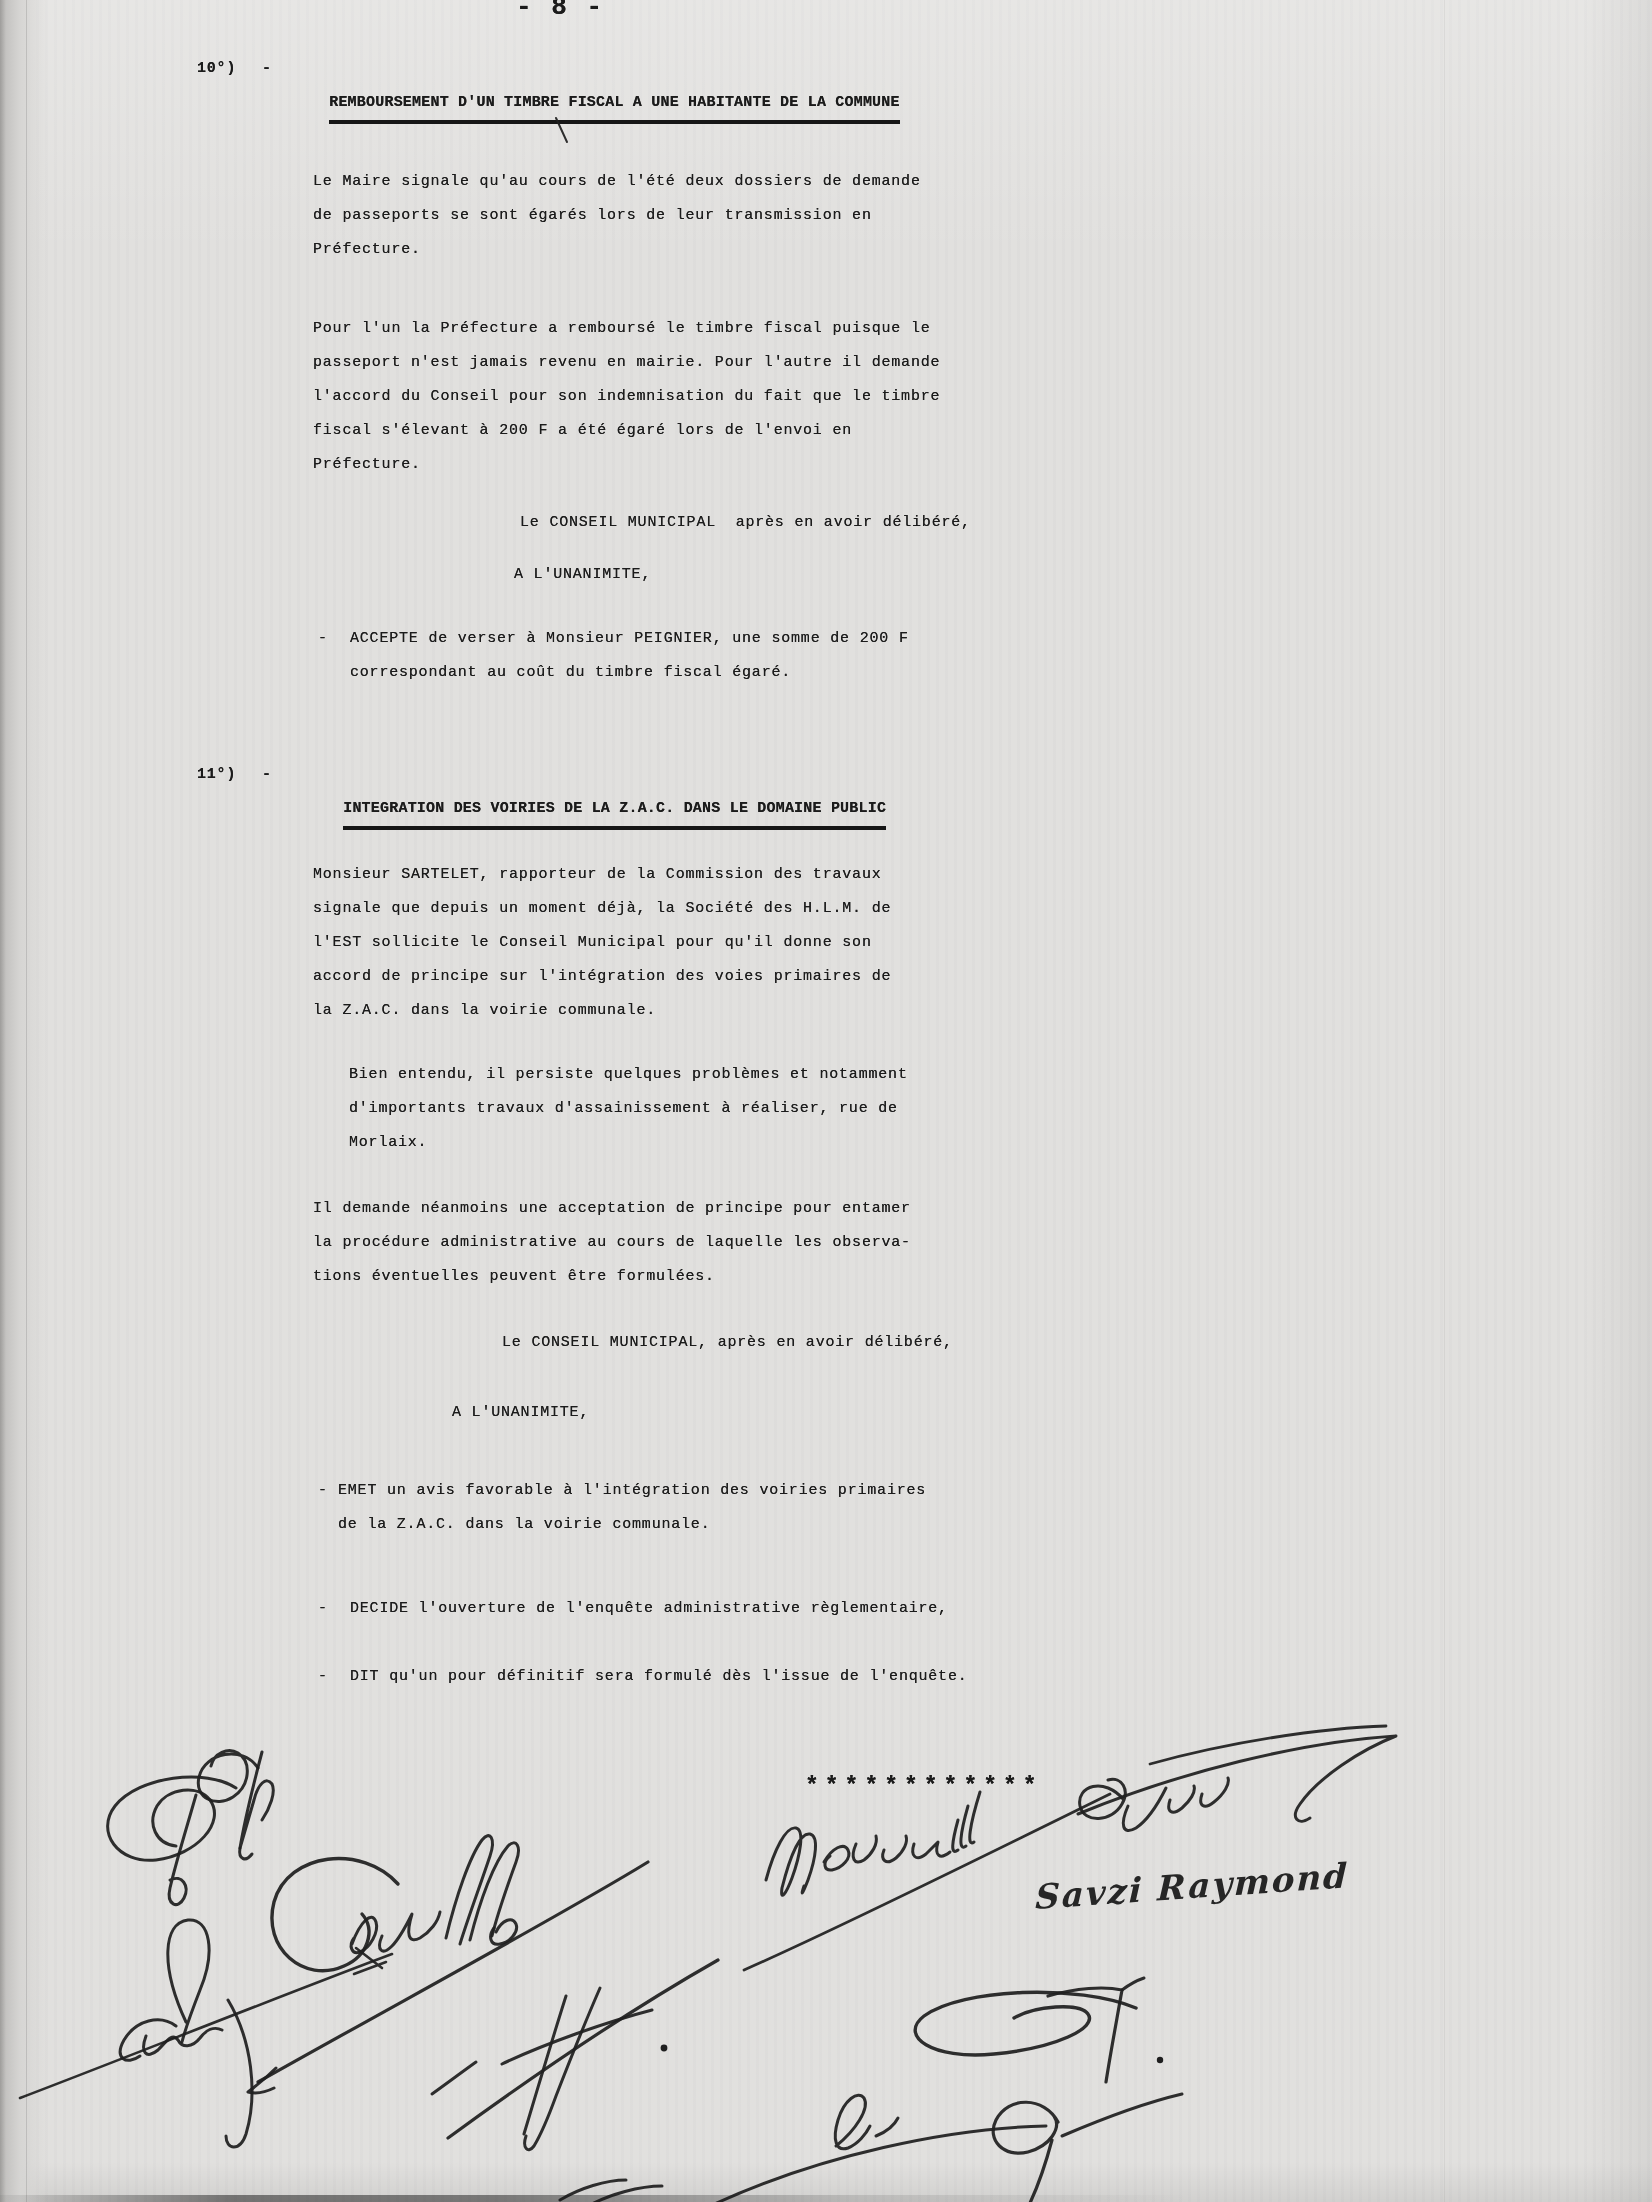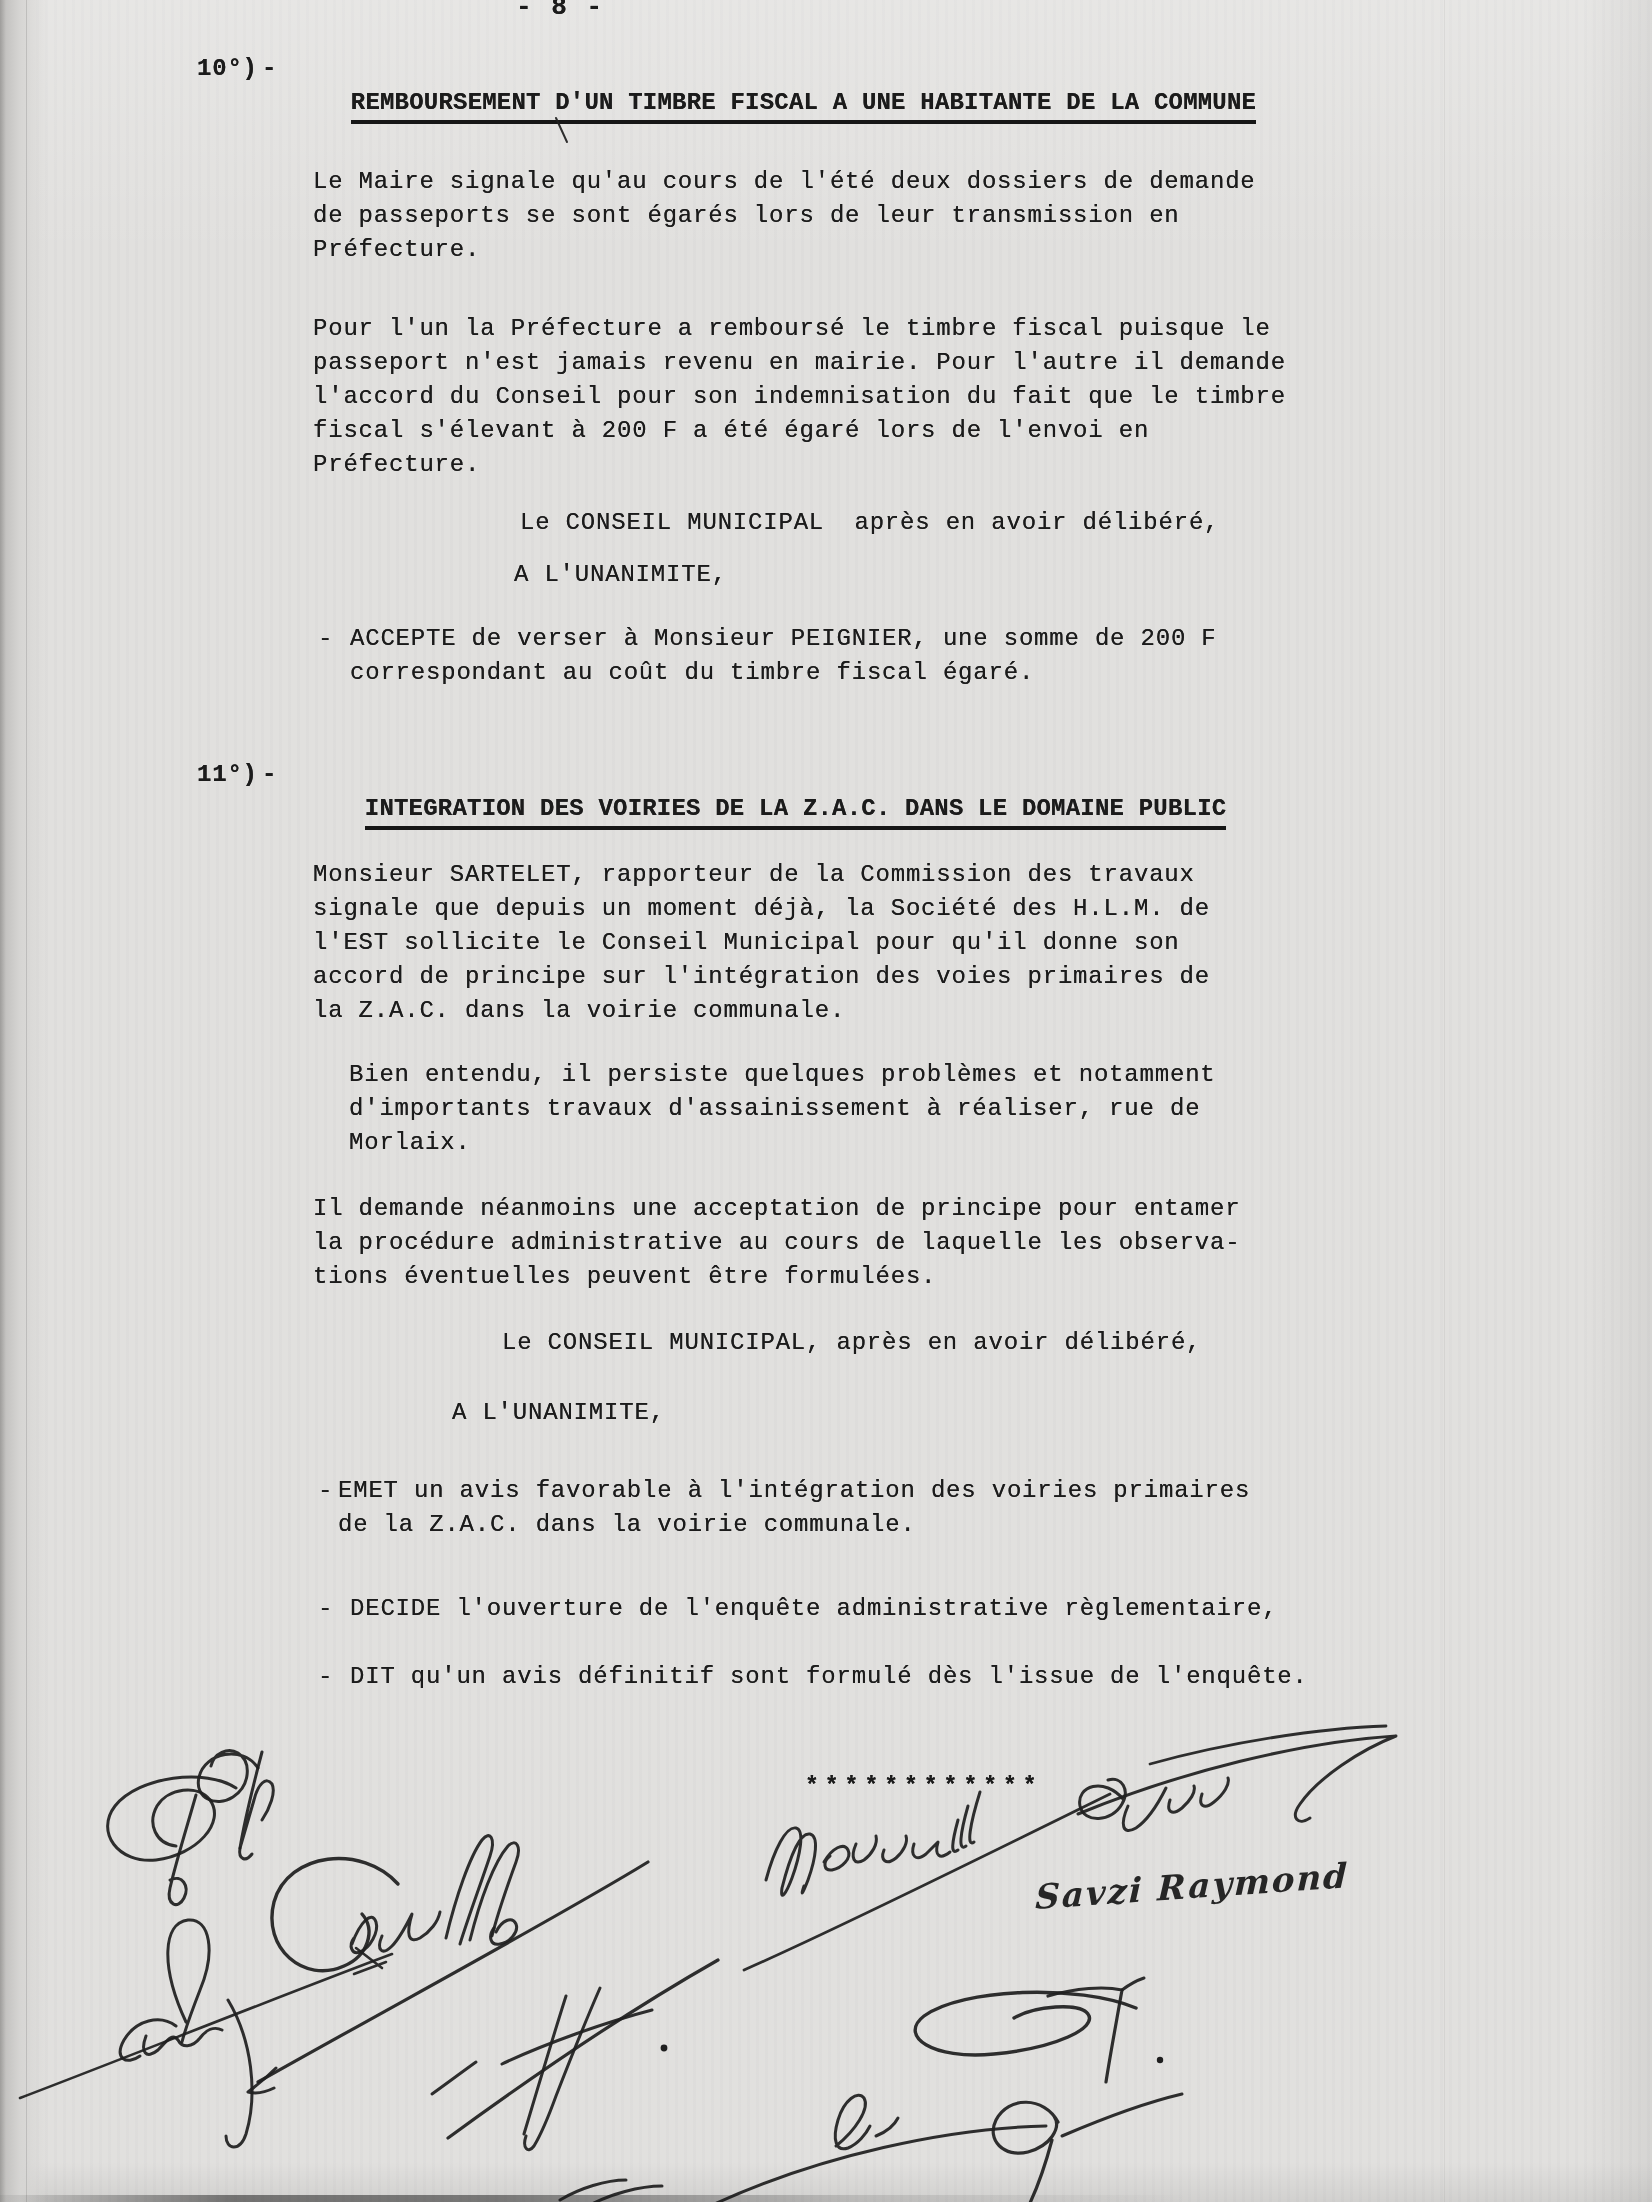--- a/index.html
+++ b/index.html
@@ -12,21 +12,21 @@
       linear-gradient(90deg, #9e9d9b 0px, #c4c3c1 6px, #d6d5d3 20px, rgba(225,224,222,0) 48px),
       linear-gradient(270deg, rgba(0,0,0,0.05), rgba(0,0,0,0) 70px),
       linear-gradient(180deg, rgba(255,255,255,0.20), rgba(255,255,255,0) 260px),
       linear-gradient(0deg, rgba(0,0,0,0.07), rgba(0,0,0,0) 40px),
       repeating-linear-gradient(90deg, rgba(0,0,0,0.015) 0 3px, rgba(255,255,255,0.012) 3px 9px);
     font-family:"Liberation Mono","DejaVu Sans Mono",monospace;
     color:#1b1b1b;
   }
   .tw{
     position:absolute;
-    font-size:24px;
+    font-size:15px;
     line-height:34px;
     letter-spacing:0.8px;
     white-space:pre-wrap;
     color:#1b1b1b;
     text-shadow:0 0 0.5px rgba(20,20,20,0.8);
   }
   .b{font-weight:bold;}
   .heading-title{
     display:inline-block;
     border-bottom:4px solid #161616;
@@ -108,21 +108,21 @@
   <div class="tw" style="left:452px;top:1396px;">A L'UNANIMITE,</div>
 
   <div class="tw" style="left:318px;top:1474px;">-</div>
   <div class="tw" style="left:338px;top:1474px;">EMET un avis favorable à l'intégration des voiries primaires
 de la Z.A.C. dans la voirie communale.</div>
 
   <div class="tw" style="left:318px;top:1592px;">-</div>
   <div class="tw" style="left:350px;top:1592px;">DECIDE l'ouverture de l'enquête administrative règlementaire,</div>
 
   <div class="tw" style="left:318px;top:1660px;">-</div>
-  <div class="tw" style="left:350px;top:1660px;">DIT qu'un avis définitif sont formulé dès l'issue de l'enquête.</div>
+  <div class="tw" style="left:350px;top:1660px;">DIT qu'un pour définitif sera formulé dès l'issue de l'enquête.</div>
 
   <div class="tw stars" style="left:805px;top:1770px;">************</div>
 
   <div class="sig-name" style="left:1035px;top:1866px;">Savzi Raymond</div>
 
   <svg class="siglayer" width="1652" height="2202" viewBox="0 0 1652 2202">
 
     <g>
       <path d="M556,118 L567,142" stroke-width="2" opacity="0.55"></path>
     </g>

